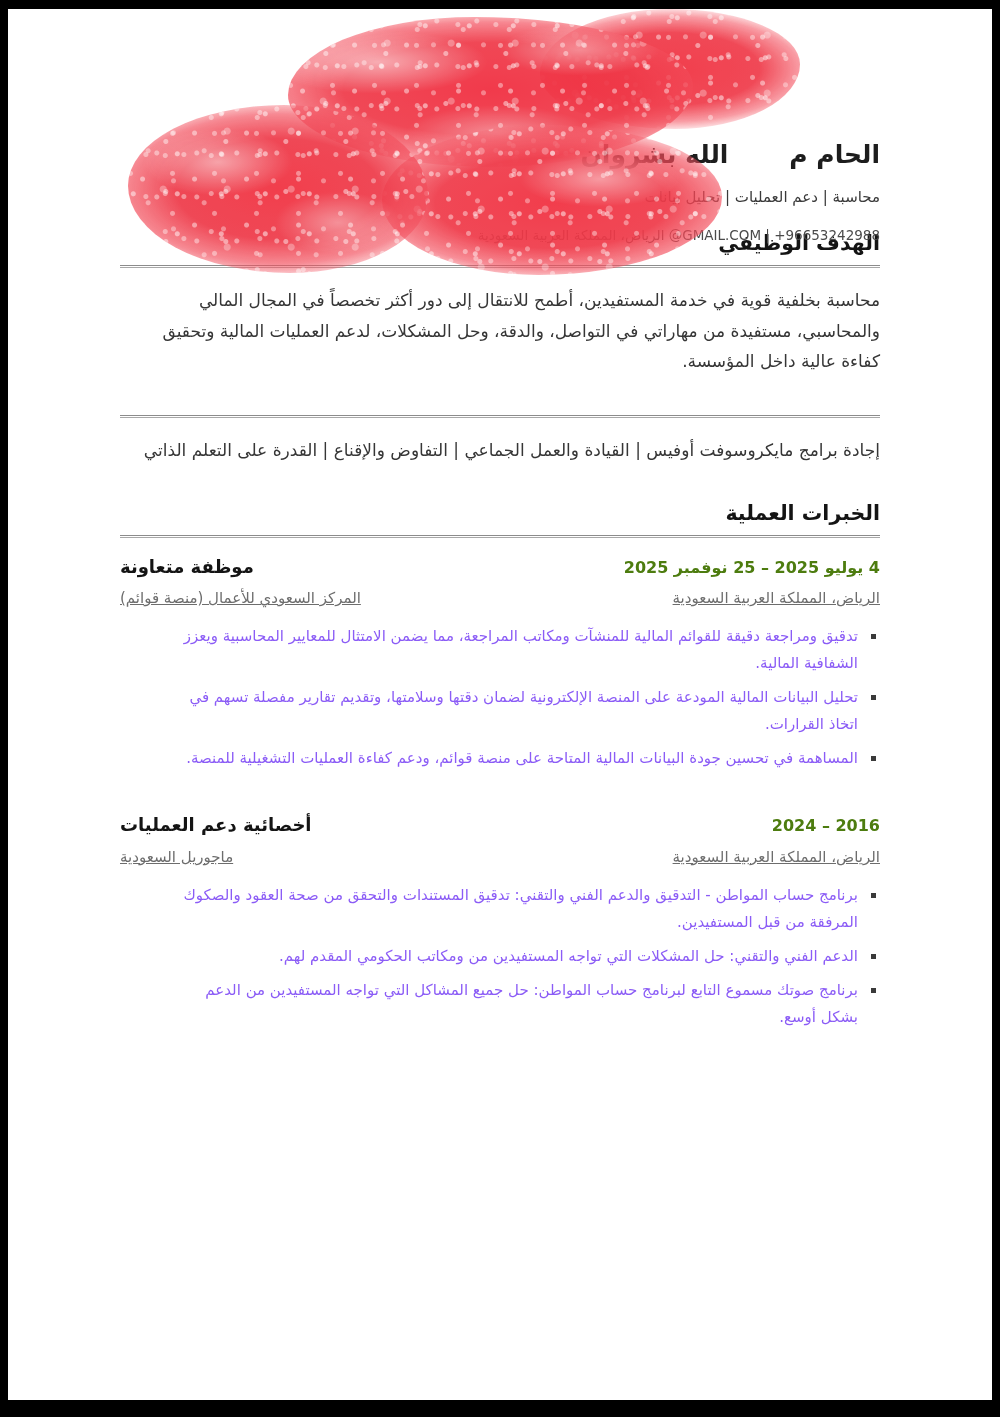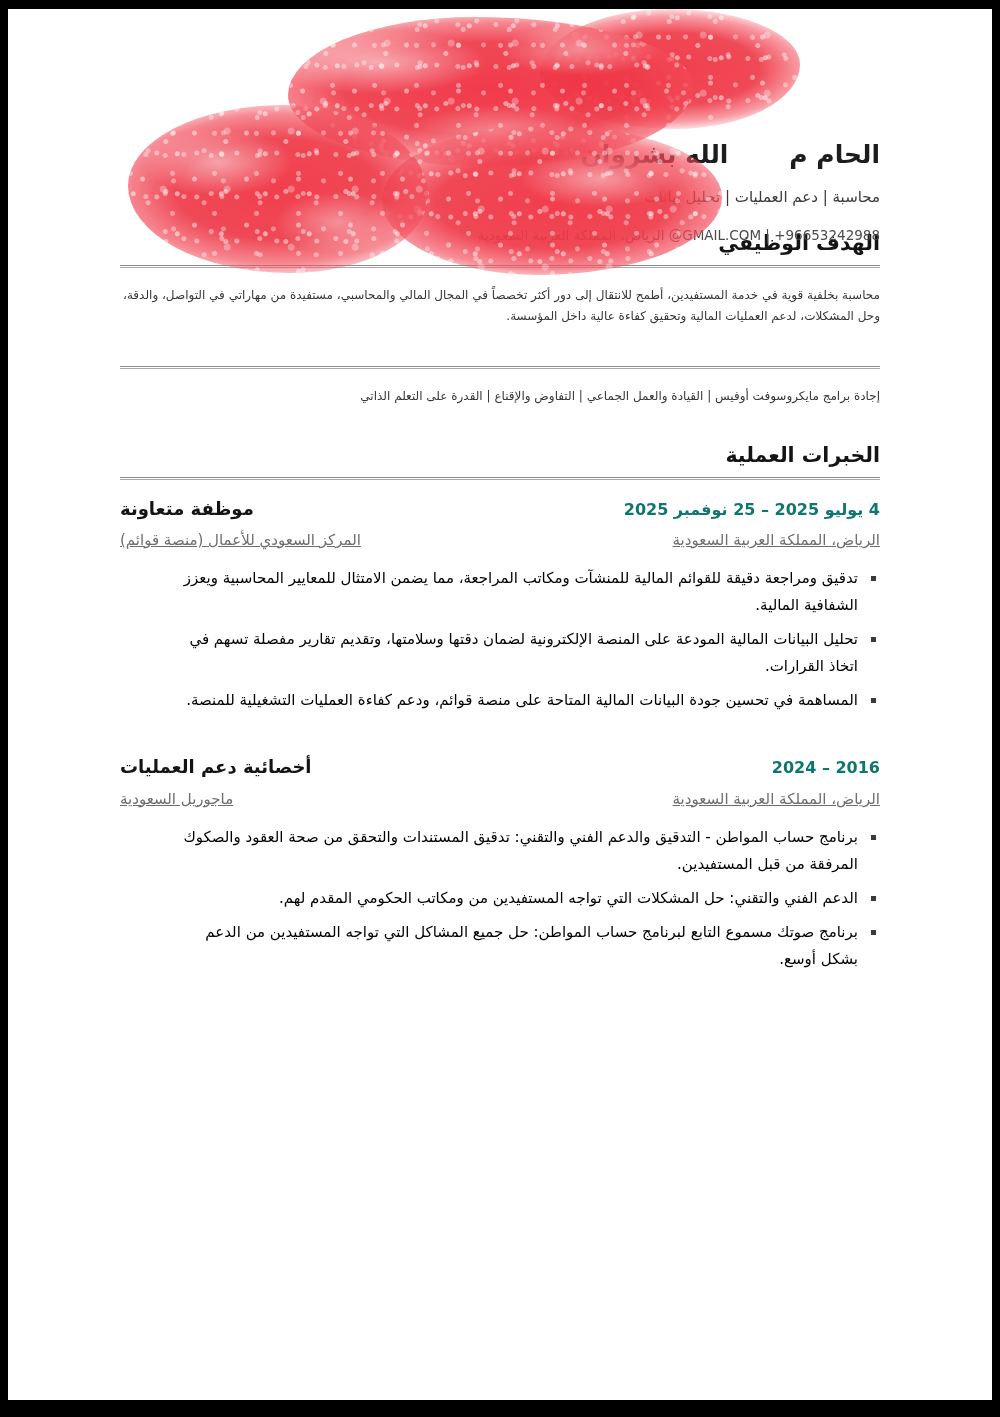--- a/index.html
+++ b/index.html
@@ -158,21 +158,21 @@
     line-height: 1.2;
   }
   .rule {
     height: 3px;
     background: linear-gradient(to bottom, #8c8c8c 0 1px, #ffffff 1px 2px, #a8a8a8 2px 3px);
     margin: 0 0 17px 0;
   }
 
   .body-text {
     text-align: right;
-    font-size: 12px;
+    font-size: 17px;
     line-height: 1.82;
     color: #363636;
     margin: 0;
   }
 
   .gap-objective { height: 38px; }
   .gap-skills    { height: 35px; }
 
   
   .job { margin-bottom: 0; }
@@ -183,21 +183,21 @@
   }
   .job-title {
     font-size: 18px;
     font-weight: 700;
     color: #141414;
     line-height: 1.35;
   }
   .job-dates {
     font-size: 16px;
     font-weight: 700;
-    color: #0f766e;
+    color: #4d7c0f;
     line-height: 1.35;
     direction: rtl;
   }
   .job-row-sub {
     display: flex;
     justify-content: space-between;
     align-items: baseline;
     margin-top: 9px;
   }
   .job-company,
@@ -211,21 +211,21 @@
   .bullets {
     list-style: none;
     margin: 15px 0 0 0;
     padding: 0;
   }
   .bullets li {
     position: relative;
     text-align: right;
     font-size: 15px;
     line-height: 1.8;
-    color: #000000;
+    color: #8b5cf6;
     padding-right: 22px;
     padding-left: 44px;
     margin-bottom: 7px;
   }
   .bullets li::before {
     content: "";
     position: absolute;
     right: 4px;
     top: 11px;
     width: 5px;

